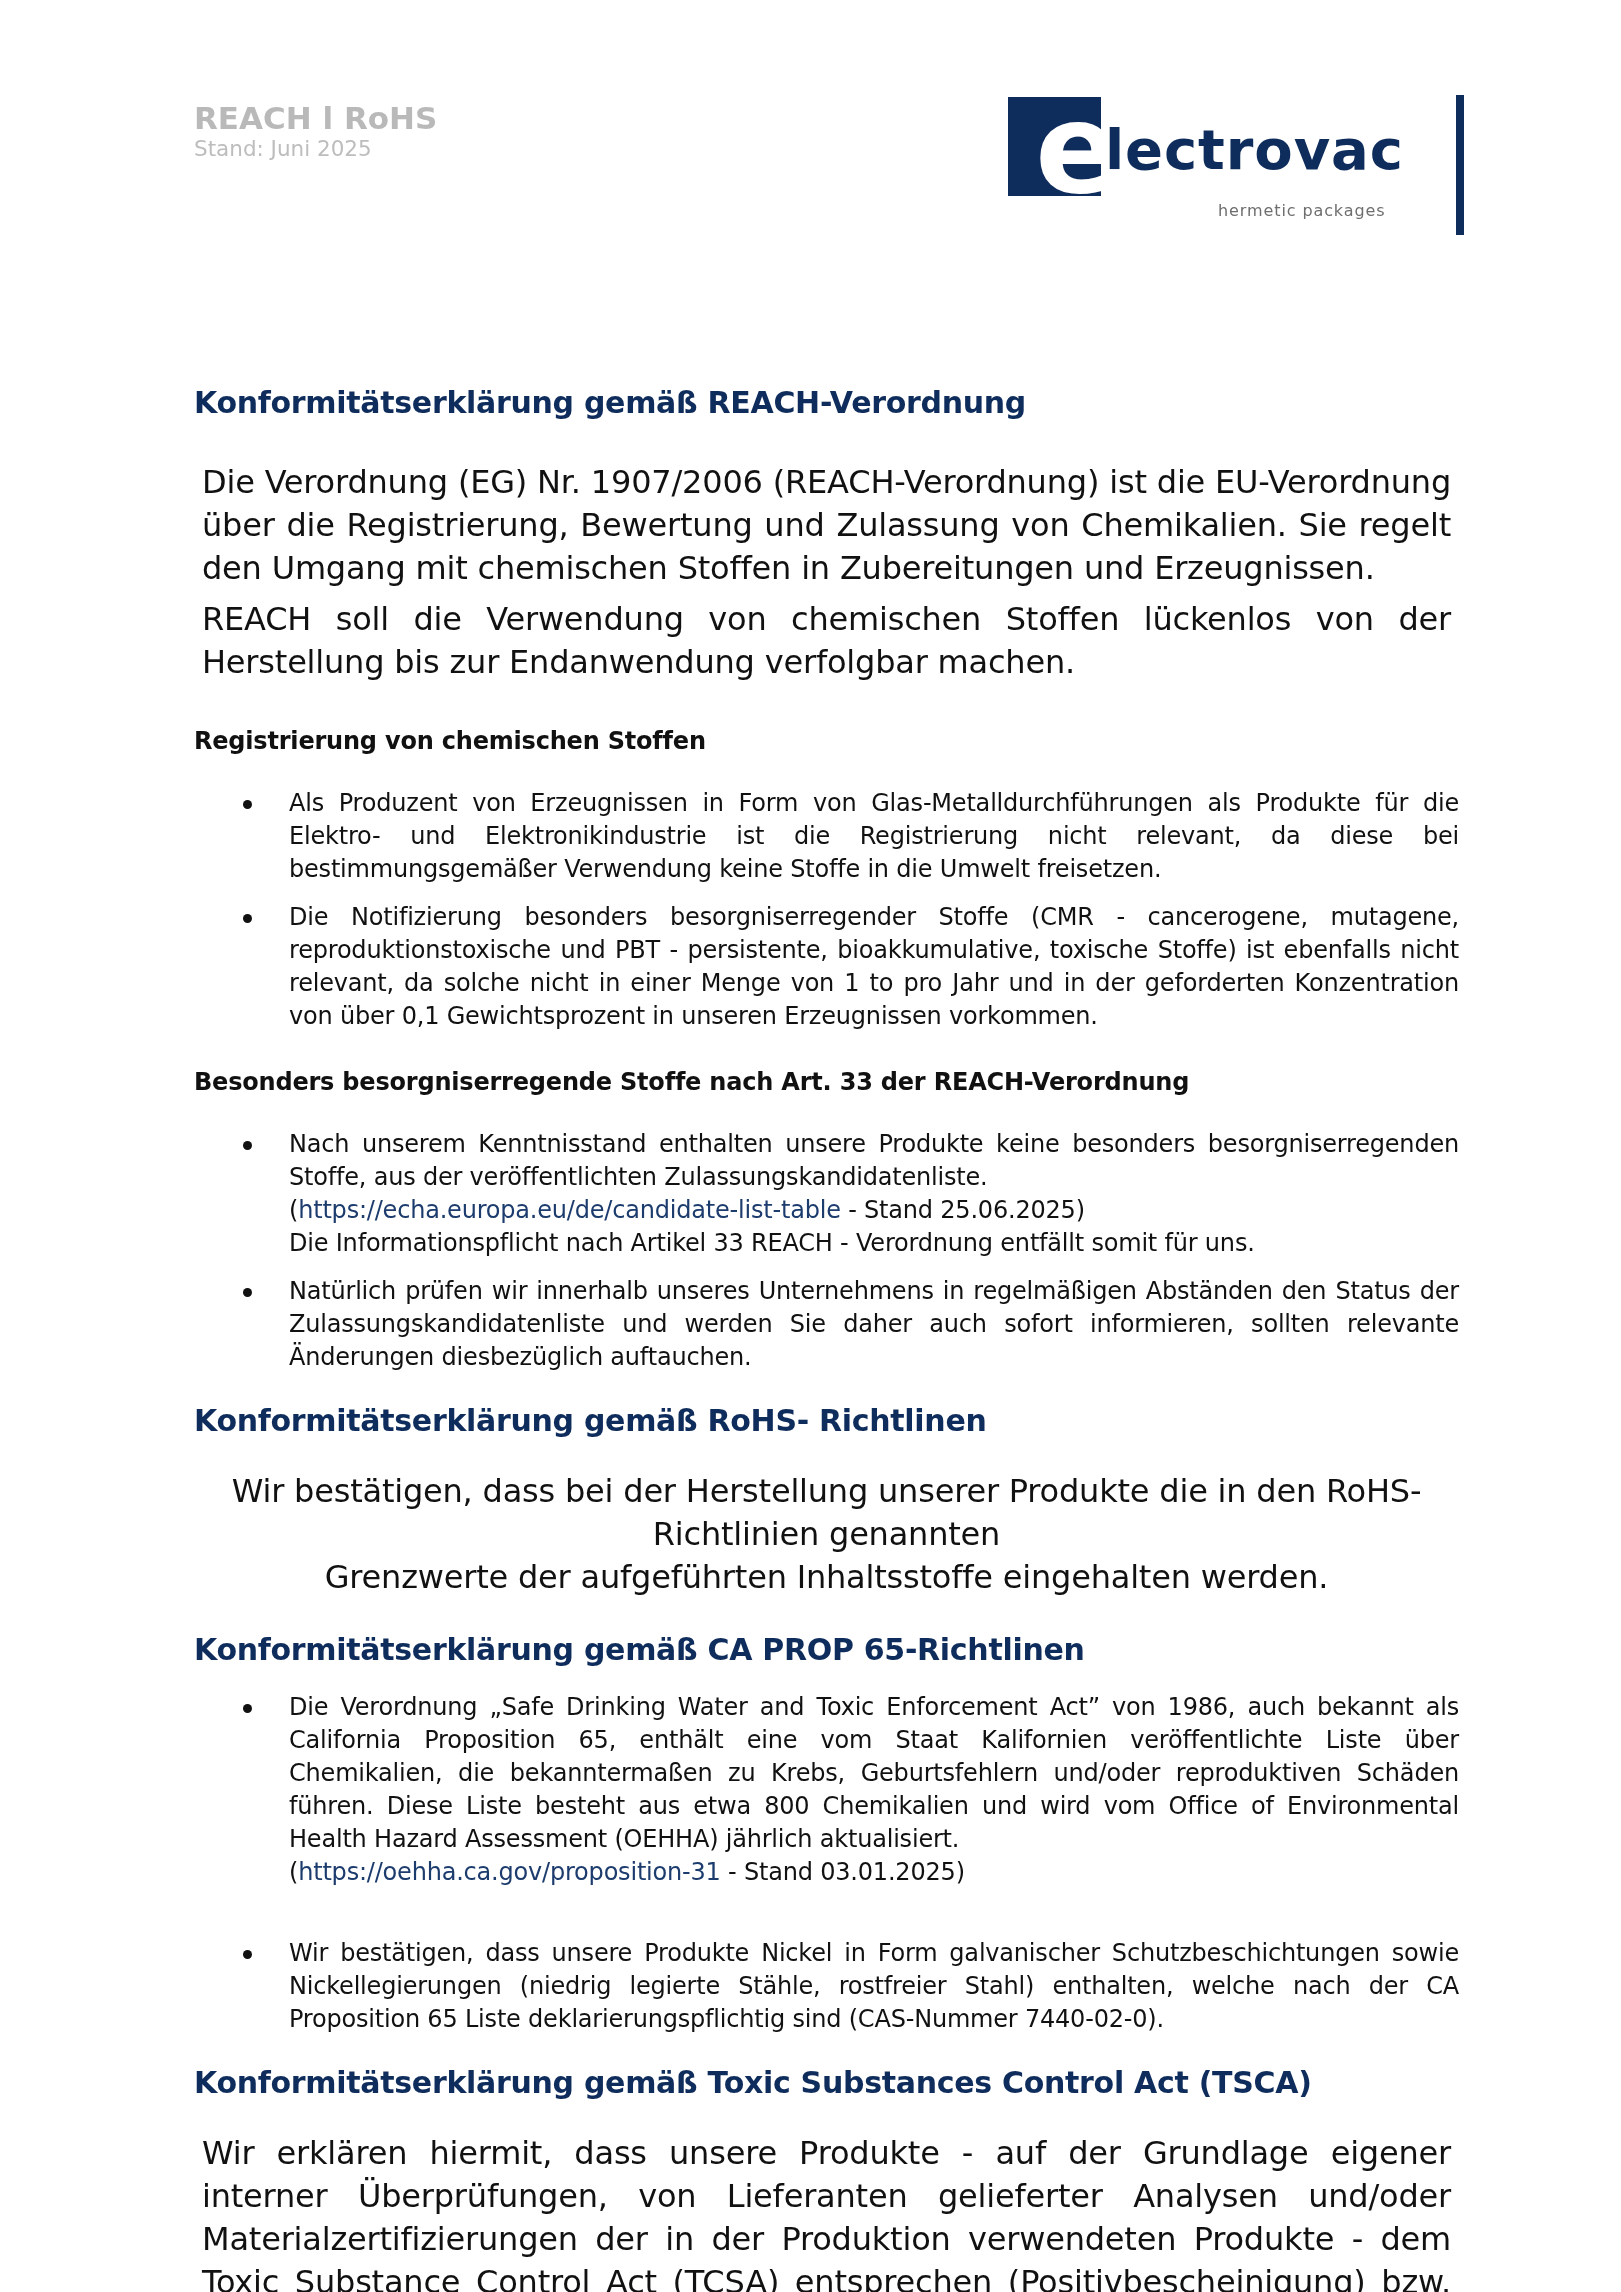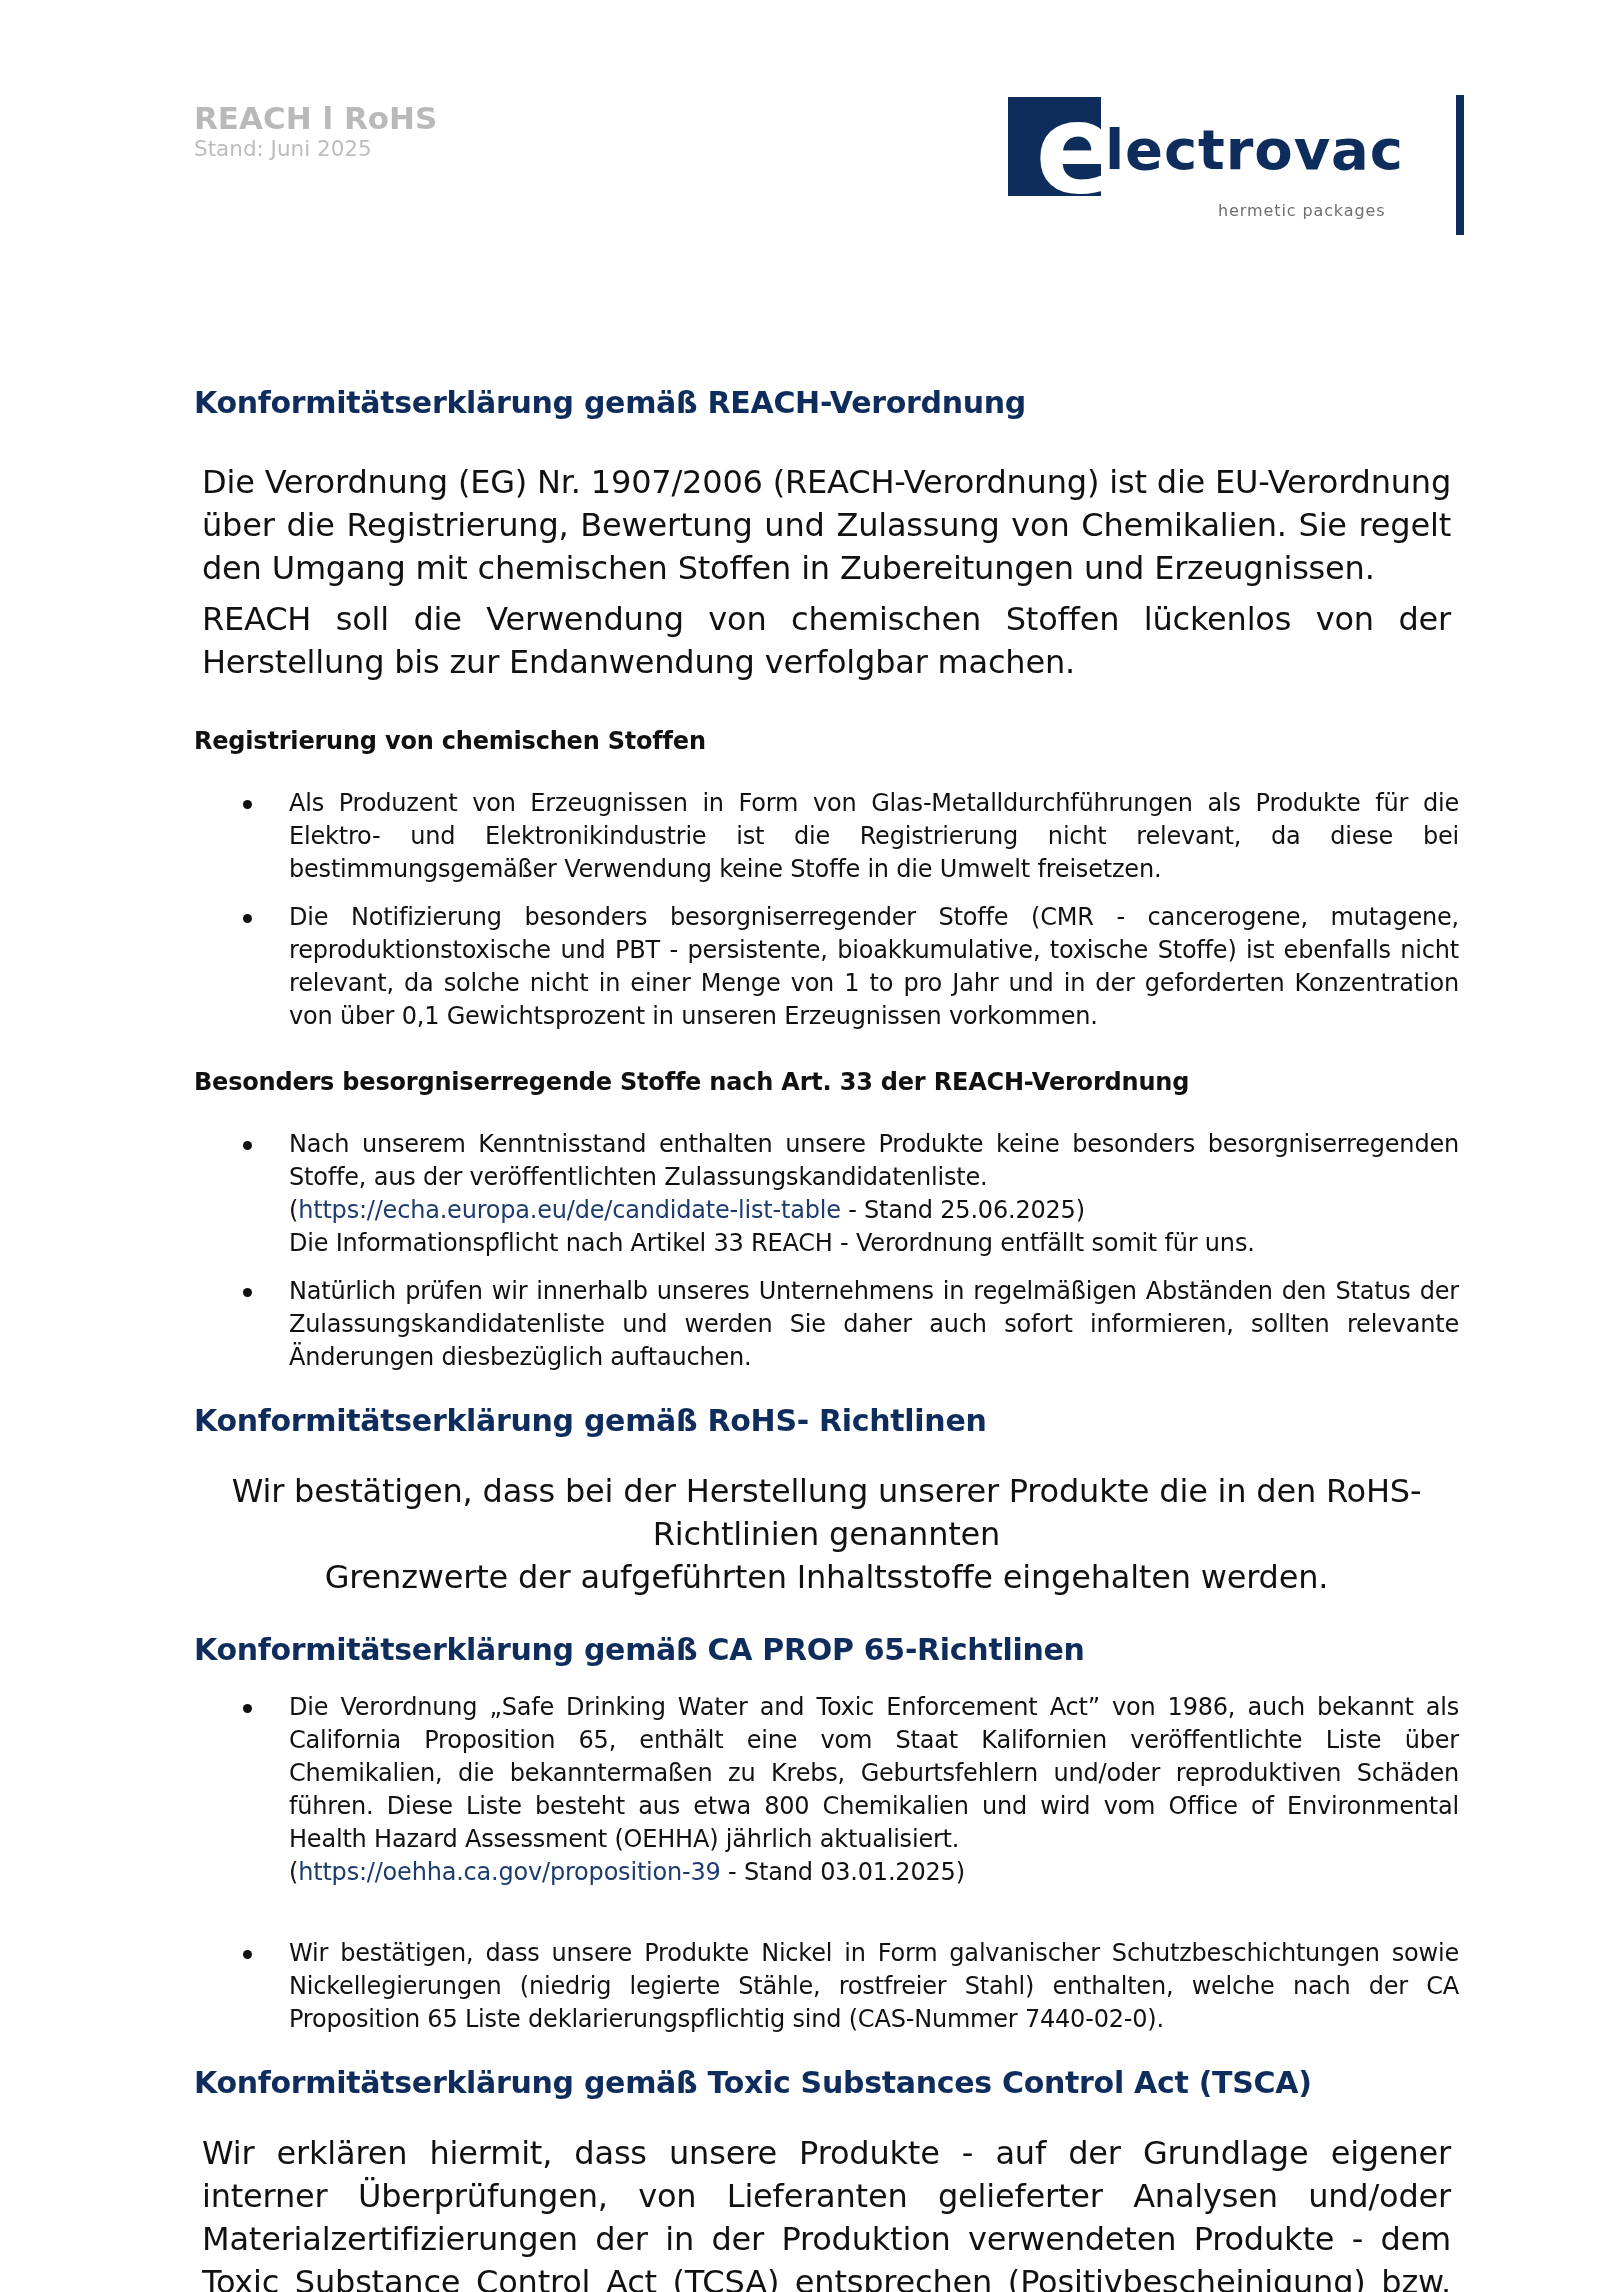--- a/index.html
+++ b/index.html
@@ -97,21 +97,21 @@
       <span class="blk">Grenzwerte der aufgeführten Inhaltsstoffe eingehalten werden.</span>
     </p>
 
     <div style="height:21.5px"></div>
     <h1 class="h1">Konformitätserklärung gemäß CA PROP 65-Richtlinen</h1>
     <div style="height:19.7px"></div>
     <ul class="bl">
       <li>
         <span class="dot"></span>
         <span>Die Verordnung „Safe Drinking Water and Toxic Enforcement Act” von 1986, auch bekannt als California Proposition 65, enthält eine vom Staat Kalifornien veröffentlichte Liste über Chemikalien, die bekanntermaßen zu Krebs, Geburtsfehlern und/oder reproduktiven Schäden führen. Diese Liste besteht aus etwa 800 Chemikalien und wird vom Office of Environmental Health Hazard Assessment (OEHHA) jährlich aktualisiert.</span>
-        <span class="blk"><span>(</span><span class="link">https://oehha.ca.gov/proposition-39</span><span> - Stand 03.01.2025)</span></span>
+        <span class="blk"><span>(</span><span class="link">https://oehha.ca.gov/proposition-31</span><span> - Stand 03.01.2025)</span></span>
       </li>
       <li style="margin-top:48px">
         <span class="dot"></span>
         <span>Wir bestätigen, dass unsere Produkte Nickel in Form galvanischer Schutzbeschichtungen sowie Nickellegierungen (niedrig legierte Stähle, rostfreier Stahl) enthalten, welche nach der CA Proposition 65 Liste deklarierungspflichtig sind (CAS-Nummer 7440-02-0).</span>
       </li>
     </ul>
 
     <div style="height:25px"></div>
     <h1 class="h1">Konformitätserklärung gemäß Toxic Substances Control Act (TSCA)</h1>
     <div style="height:19.7px"></div>

